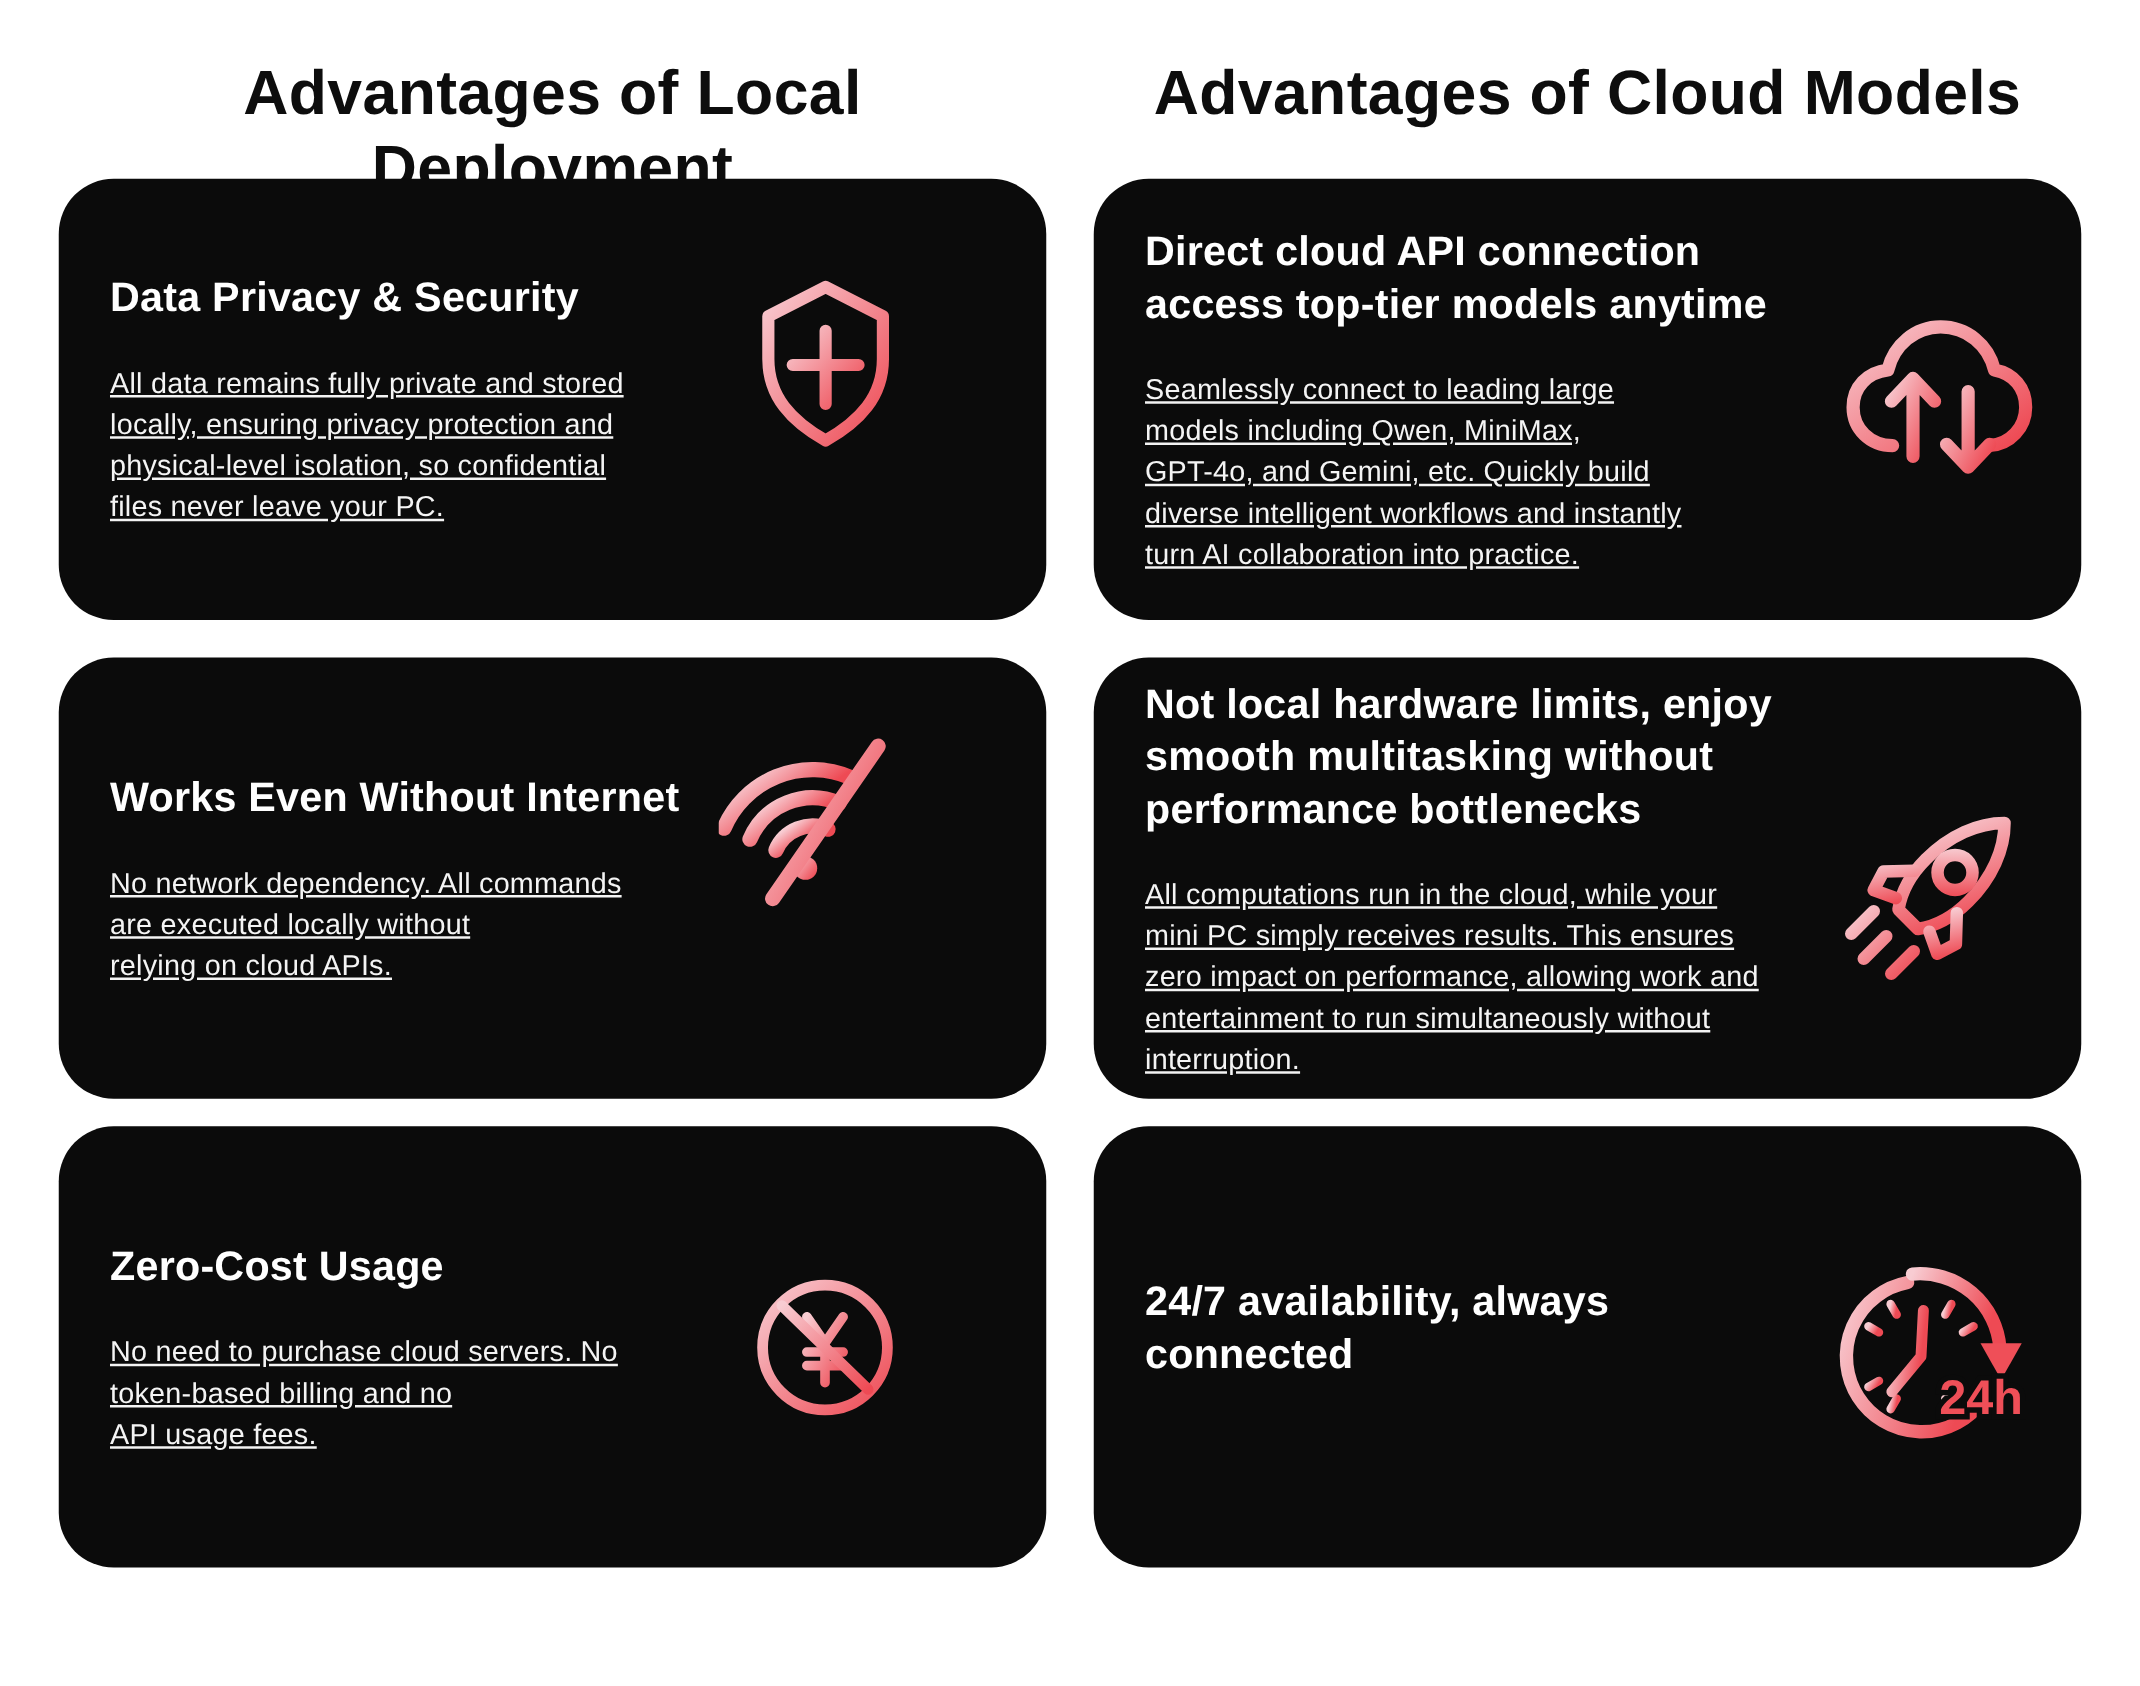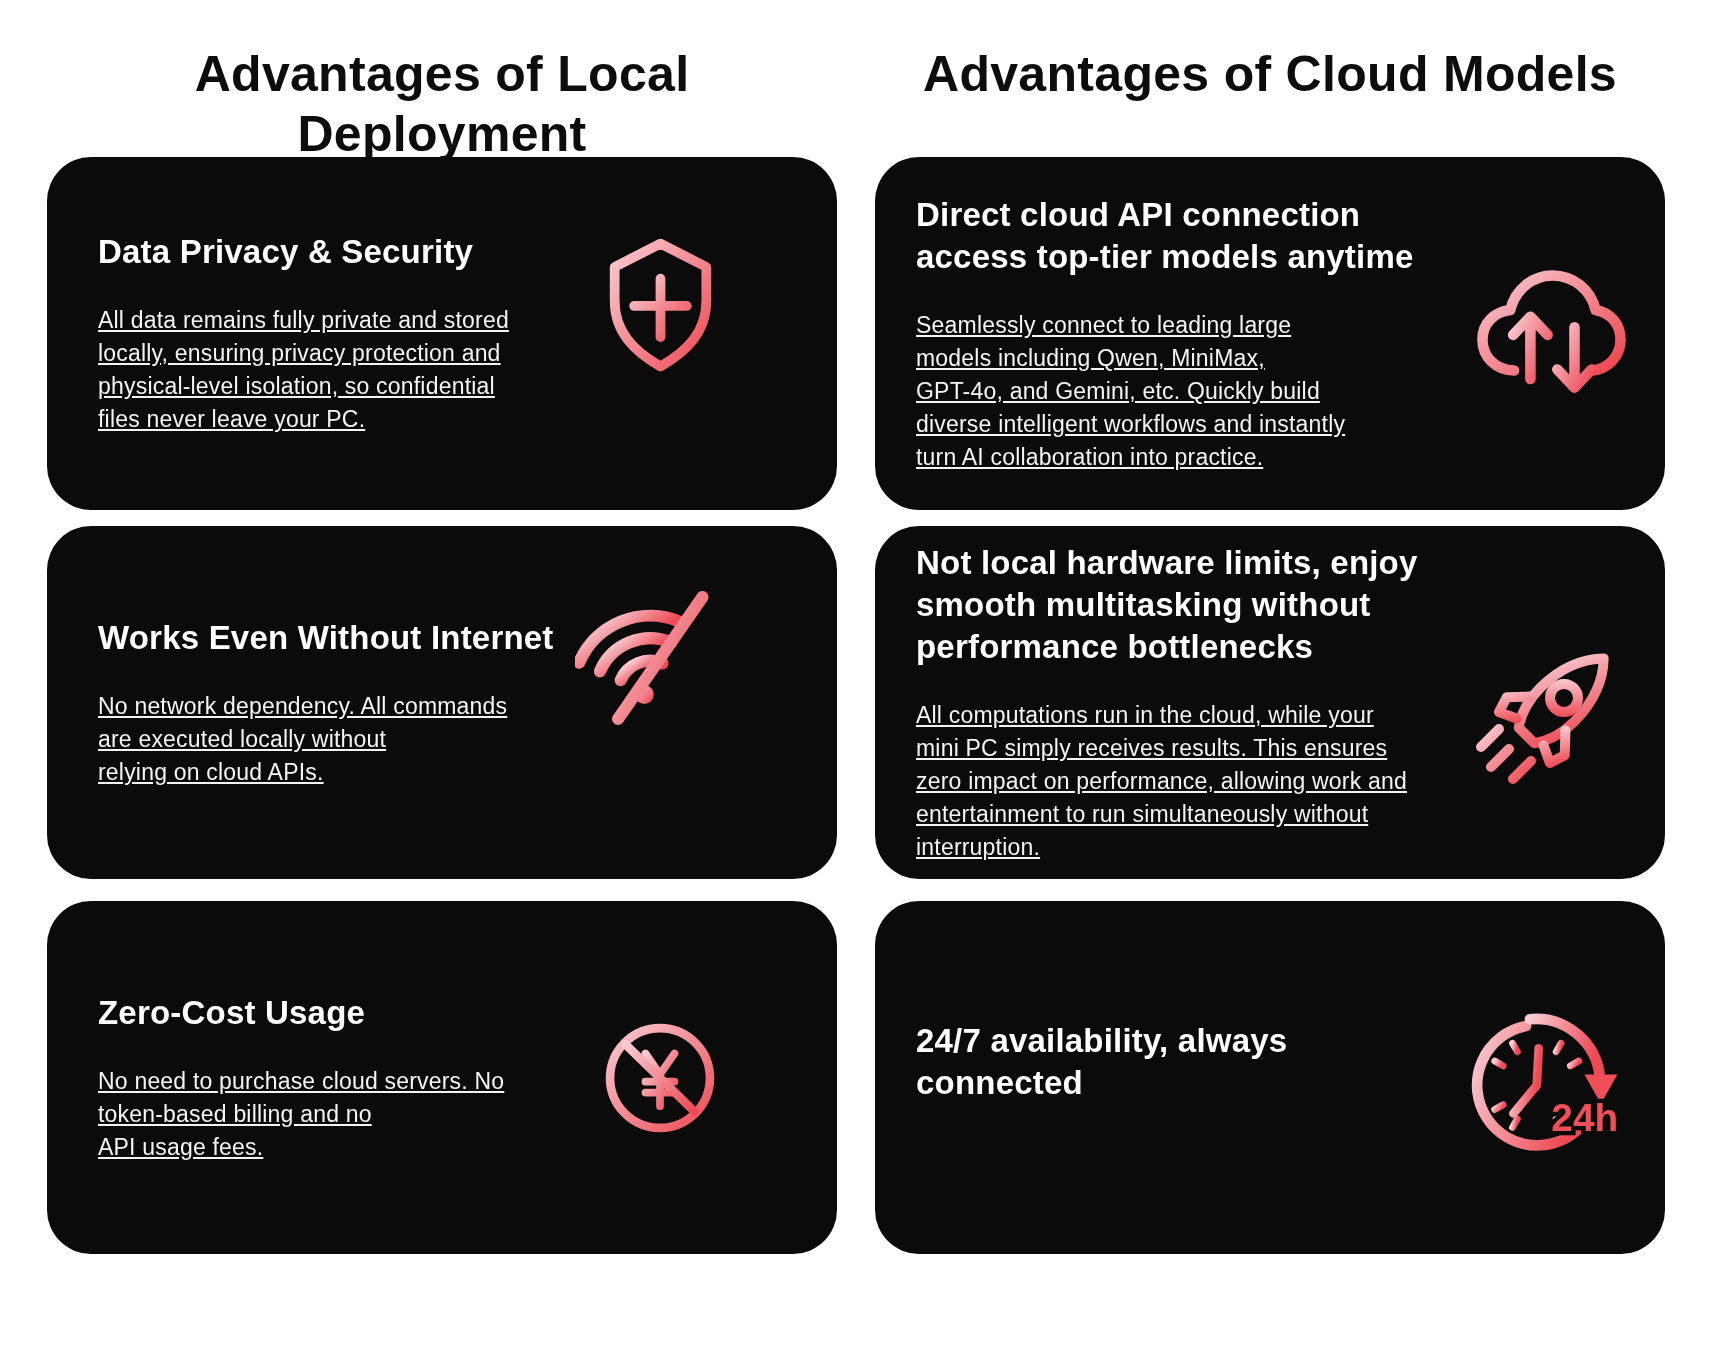--- a/index.html
+++ b/index.html
@@ -19,23 +19,23 @@
     font-size:50px;line-height:60px;font-weight:700;color:var(--title-color);
     letter-spacing:0.3px;
   }
   .col-title.left{left:47px;}
   .col-title.right{left:875px;}
 
   .card{
     position:absolute;width:790px;height:353px;background:var(--card-bg);
     border-radius:44px;color:#fff;
   }
-  .card.col-l{left:47px;padding-left:10px;}
+  .card.col-l{left:47px;}
   .card.col-r{left:875px;}
-  .card.row-1{top:157px;}
+  .card.row-1{top:143px;}
   .card.row-2{top:526px;}
   .card.row-3{top:901px;}
 
   .card-text{
     position:relative;height:100%;display:flex;flex-direction:column;
     justify-content:center;padding-left:41px;z-index:2;
   }
   .card-text h2{
     margin:0 0 31px 0;font-size:33px;line-height:42px;font-weight:700;
     color:var(--heading-color);white-space:pre;letter-spacing:0.2px;

